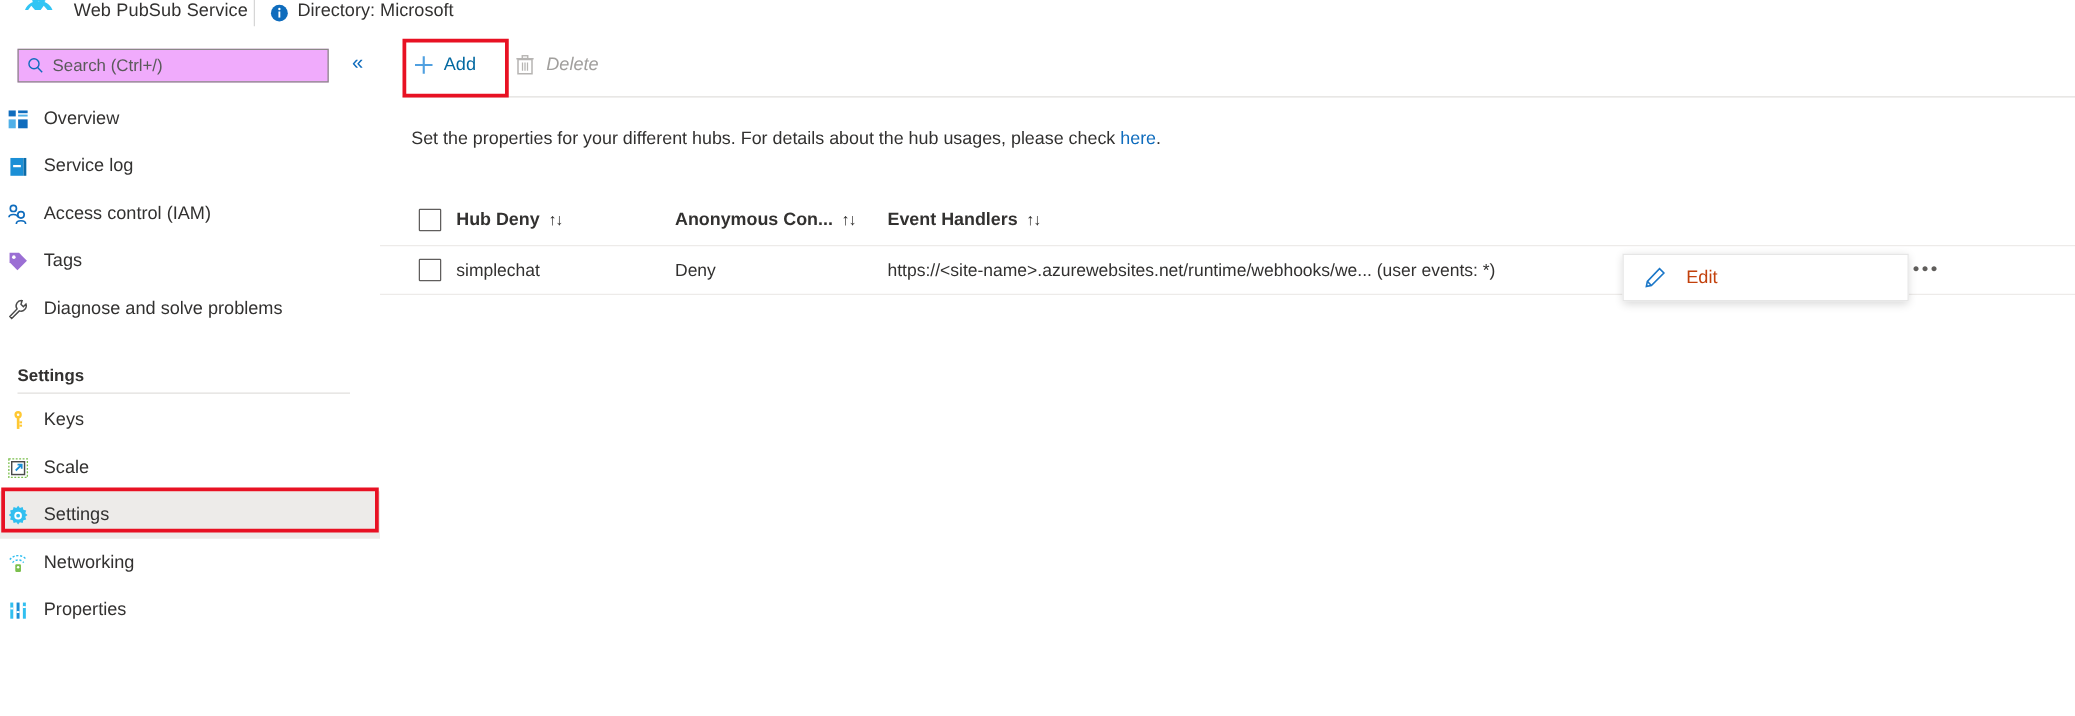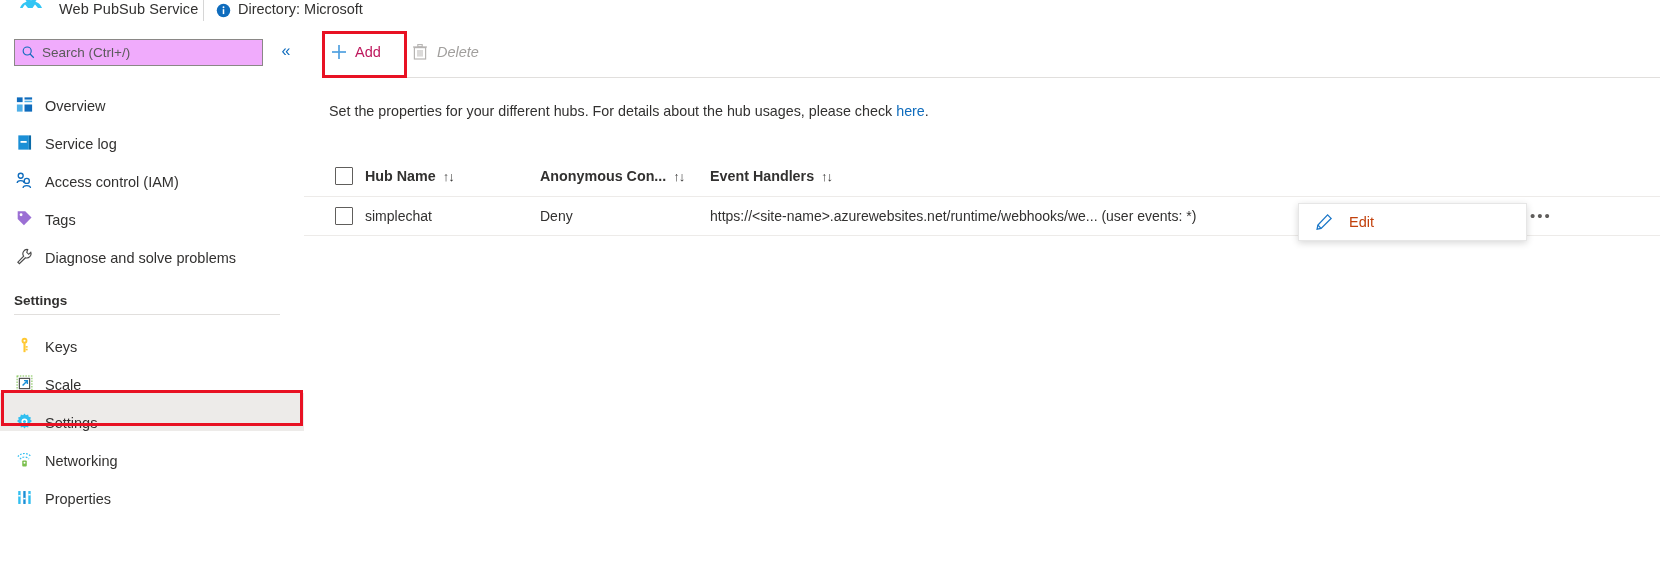--- a/index.html
+++ b/index.html
@@ -47,22 +47,22 @@
     font-size: 13.5px; color: #4a4a4a; margin-left: 6px; width: 200px;
   }
   .search-input::placeholder { color:#5a5a5a; opacity:1; }
   .collapse-btn {
     position:absolute; left:276px; top:14px; width:20px; height:22px;
     font-size: 16px; color:#0f6cbd; line-height:22px; text-align:center; cursor:pointer;
   }
 
   .navlist { position:absolute; left:0; top:50px; width:304px; }
   .navitem {
-    position: relative; height: 38px; display:flex; align-items:flex-end;
-    padding-left: 14px; cursor: pointer;
+    position: relative; height: 38px; display:flex; align-items:center;
+    padding-left: 4px; cursor: pointer;
   }
   .navitem .nicon { width: 20px; height: 20px; flex:0 0 20px; display:flex; align-items:center; justify-content:center; }
   .navitem .nlabel { margin-left: 11px; font-size: 14.5px; color: #323130; white-space: nowrap; }
   .navitem.selected { background: #edebe9; }
 
   .group-header {
     font-size: 13.5px; font-weight: bold; color:#323130;
     padding-left: 14px; height: 26px; display:flex; align-items:flex-end;
   }
   .group-rule { margin: 6px 24px 2px 14px; height:1px; background:#e1dfdd; }
@@ -76,21 +76,21 @@
   .main { position:absolute; left:304px; top:26px; width:1356px; height:547px; background:#fff; }
 
   .cmdbar { position:absolute; left:0; top:0; width:1356px; height:52px; }
   .cmdbar .rule { position:absolute; left:18px; top:51px; width:1338px; height:1px; background:#e1dfdd; }
 
   .cmd {
     position:absolute; top:12px; height:28px; display:flex; align-items:center; cursor:pointer;
     font-size: 14.5px;
   }
   #cmd-add { left: 26px; }
-  #cmd-add .clabel { color:#be185d; margin-left: 7px; }
+  #cmd-add .clabel { color:#0369a1; margin-left: 7px; }
   #cmd-delete { left: 108px; cursor: default; }
   #cmd-delete .clabel { color:#a19f9d; margin-left: 9px; font-style: italic; }
   .plus-icon { width:18px; height:18px; }
   .trash-icon { width:16px; height:18px; }
 
   .desc {
     position:absolute; left:25px; top:77px;
     font-size: 14.3px; color:#323130; white-space: nowrap;
   }
   .desc a { color:#0f6cbd; text-decoration: none; }
@@ -317,21 +317,21 @@
       <div class="rule"></div>
     </div>
 
     <div class="desc"><span>Set the properties for your different hubs. For details about the hub usages, please check </span><a href="#">here</a><span>.</span></div>
 
     <div class="tbl">
 
       <div class="th-row">
         <div class="cellbox c-check chk"></div>
         <div class="cellbox c-hub">
-          <span class="th-text">Hub Name</span><span class="sorticon">↑↓</span>
+          <span class="th-text">Hub Deny</span><span class="sorticon">↑↓</span>
         </div>
         <div class="cellbox c-anon">
           <span class="th-text">Anonymous Con...</span><span class="sorticon">↑↓</span>
         </div>
         <div class="cellbox c-evt">
           <span class="th-text">Event Handlers</span><span class="sorticon">↑↓</span>
         </div>
       </div>
 
       <div class="tr-row">

